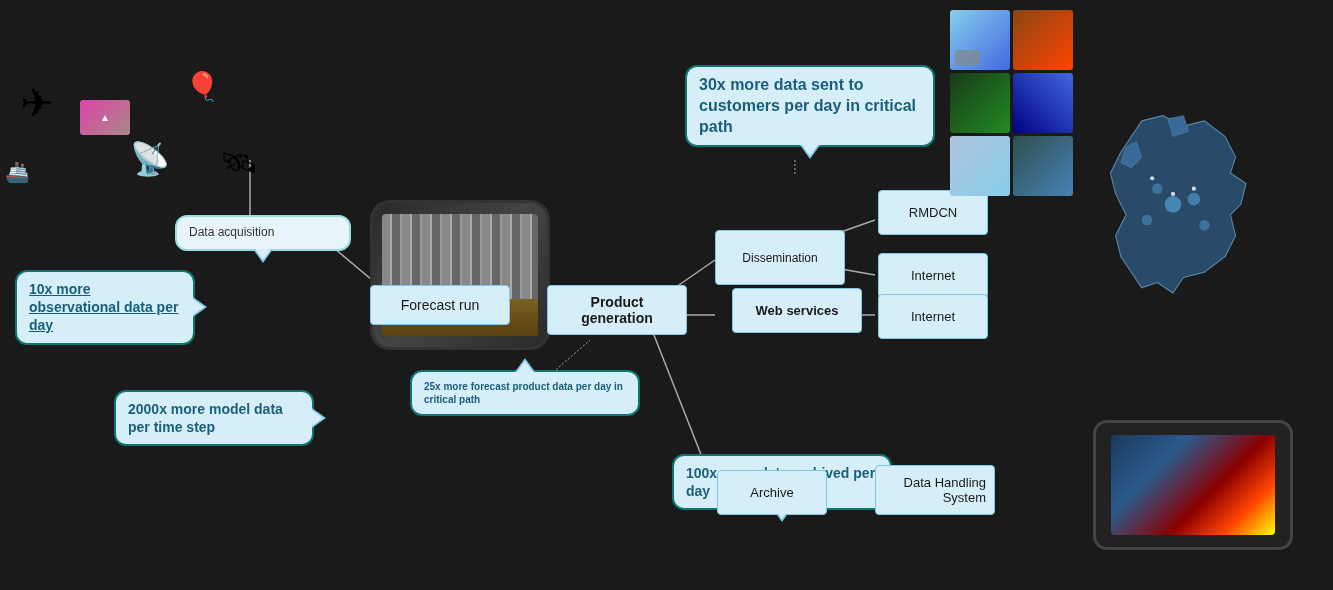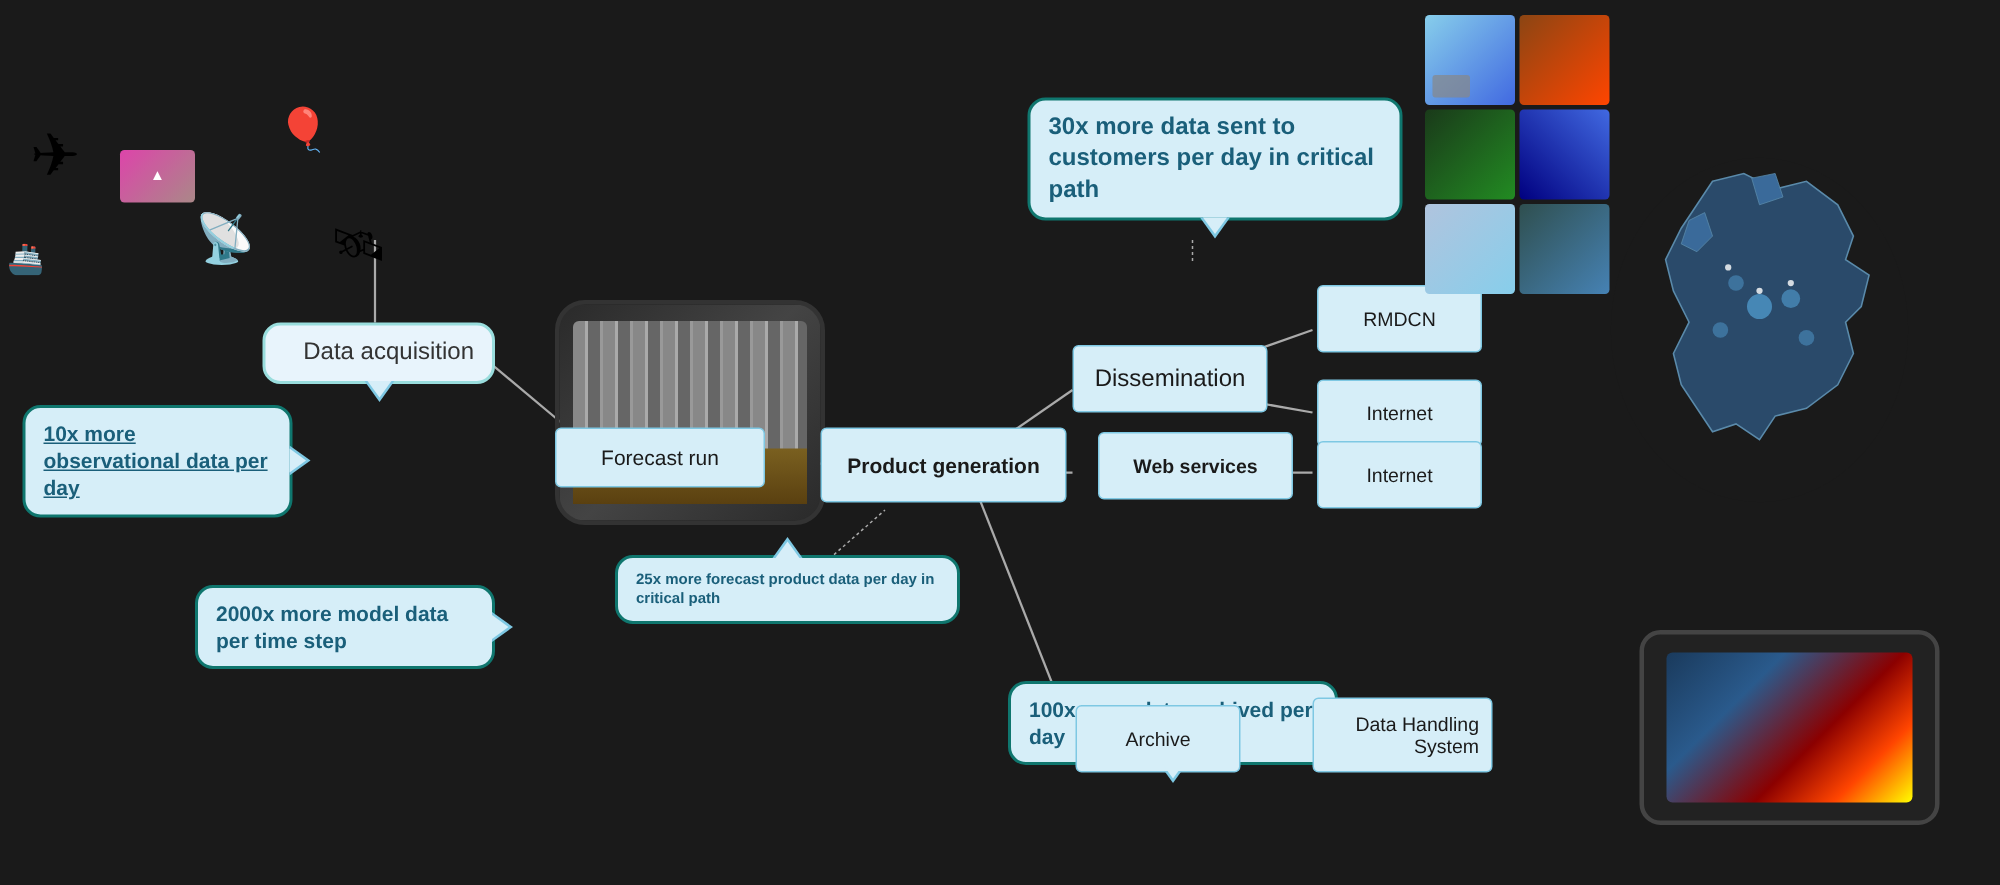--- a/index.html
+++ b/index.html
@@ -274,41 +274,41 @@
 
 <div class="obs-images">
   <div class="plane-icon">✈</div>
   <div style="position:absolute; left:80px; top:40px; width:50px; height:35px; background:linear-gradient(135deg,#d4a,#a88); border-radius:3px; font-size:10px; color:#fff; display:flex; align-items:center; justify-content:center;">▲</div>
   <div class="balloon-icon">🎈</div>
   <div class="ship-icon">🚢</div>
   <div class="dish-icon">📡</div>
   <div class="sat2-icon">🛰</div>
 </div>
 
-<div class="bubble bubble-tail-bottom" style="left: 175px; top: 215px; width: 155px; font-size: 16px; font-weight: normal; color: #333; background: #e8f4fc; border-color: #9dd; text-align: right;">Data acquisition</div>
+<div class="bubble bubble-tail-bottom" style="left: 175px; top: 215px; width: 176px; font-size: 12px; font-weight: normal; color: #333; background: #e8f4fc; border-color: #9dd;">Data acquisition</div>
 
 <div class="bubble bubble-tail-right" style="left: 15px; top: 270px; width: 180px; font-size: 14px; text-decoration: underline;">10x more observational data  per day</div>
 
-<div class="bubble bubble-tail-right" style="left: 130px; top: 390px; width: 200px; font-size: 14px;">2000x more model data per time step</div>
+<div class="bubble bubble-tail-right" style="left: 114px; top: 390px; width: 200px; font-size: 14px;">2000x more model data per time step</div>
 
 <div class="server-img">
   <div class="server-img-inner"></div>
 </div>
 
 <div class="bubble bubble-tail-top" style="left: 410px; top: 370px; width: 230px; font-size: 10px;">25x more forecast product data per day in critical path</div>
 
 <div class="bubble bubble-tail-bottom" style="left: 685px; top: 65px; width: 250px; font-size: 16px;">30x more data sent to customers per day in critical path</div>
 
 <div class="bubble bubble-tail-bottom" style="left: 660px; top: 454px; width: 220px; font-size: 14px; margin-left: 12px;">100x more data archived per day</div>
 
 <div class="flow-box" style="left: 370px; top: 285px; width: 140px; height: 40px; font-size: 14px;">Forecast run</div>
 
-<div class="flow-box" style="left: 547px; top: 285px; width: 164px; height: 50px; font-size: 14px; font-weight: bold;">Product generation</div>
-
-<div class="flow-box" style="left: 715px; top: 230px; width: 130px; height: 45px; font-size: 16px;">Dissemination</div>
+<div class="flow-box" style="left: 547px; top: 285px; width: 140px; height: 50px; font-size: 14px; font-weight: bold;">Product generation</div>
+
+<div class="flow-box" style="left: 715px; top: 230px; width: 130px; height: 55px; font-size: 12px;">Dissemination</div>
 
 <div class="flow-box" style="left: 722px; top: 288px; width: 130px; height: 45px; font-size: 13px; font-weight: bold; margin-left: 10px;">Web services</div>
 
 <div class="flow-box" style="left: 878px; top: 190px; width: 110px; height: 45px; font-size: 13px;">RMDCN</div>
 
 <div class="flow-box" style="left: 878px; top: 253px; width: 110px; height: 45px; font-size: 13px;">Internet</div>
 
 <div class="flow-box" style="left: 878px; top: 294px; width: 110px; height: 45px; font-size: 13px;">Internet</div>
 
 <div class="flow-box" style="left: 717px; top: 470px; width: 110px; height: 45px; font-size: 13px;">Archive</div>

